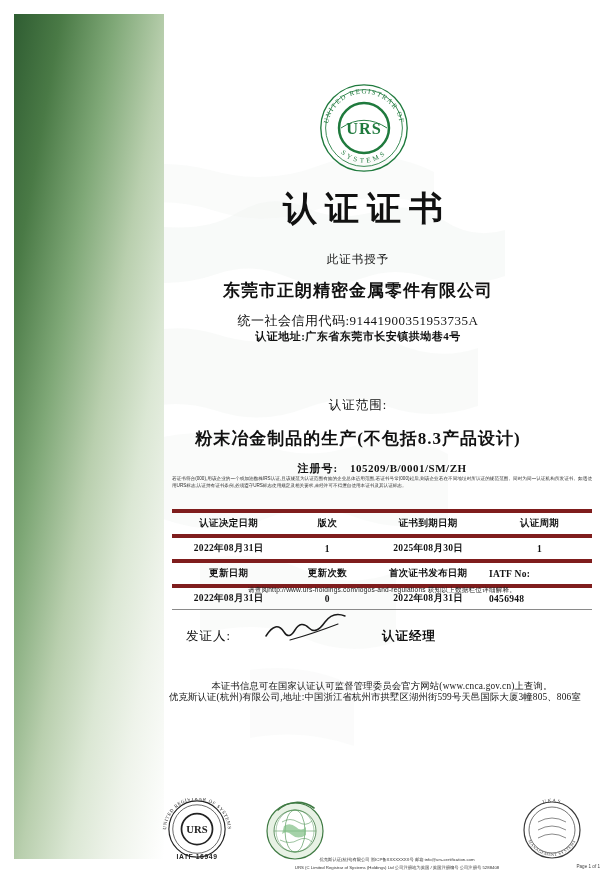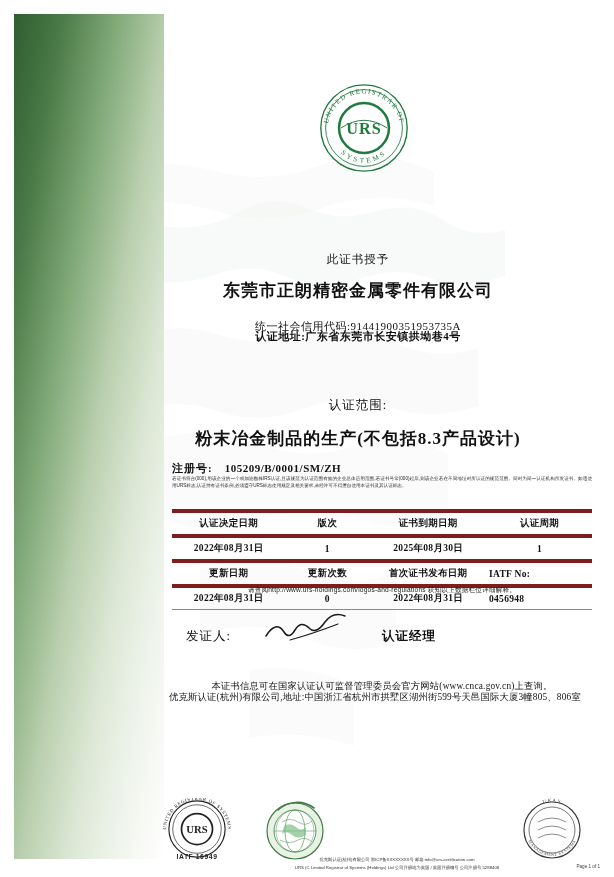--- a/index.html
+++ b/index.html
@@ -72,21 +72,21 @@
   }
   .line {
     position: absolute;
     left: 120px;
     right: 18px;
     text-align: center;
     color: #111;
   }
   .awarded     { top: 252px; font-size: 11.5px; letter-spacing: 1px; }
   .company     { top: 279px; font-size: 17px; font-weight: 700; letter-spacing: 1px; }
-  .uscc        { top: 319px; font-size: 11px; letter-spacing: .5px; text-align: center; }
+  .uscc        { top: 312px; font-size: 13px; letter-spacing: .5px; text-align: center; }
   .address     { top: 329px; font-size: 11px; letter-spacing: .5px; font-weight: bold; }
   .standard    { top: 360px; font-size: 14px; font-weight: 700; letter-spacing: 1.5px; }
   .scope-label { top: 397px; font-size: 12.5px; letter-spacing: 1px; }
   .scope-text  { top: 427px; font-size: 17px; font-weight: 700; letter-spacing: 1px; }
 
   
   .fineprint {
     position: absolute;
     left: 172px;
     right: 22px;
@@ -98,20 +98,21 @@
     font-family: "Liberation Sans", sans-serif;
   }
 
   
   .regno-row {
     position: absolute;
     left: 172px;
     right: 22px;
     top: 461px;
     display: flex;
+    justify-content: center;
     align-items: baseline;
     gap: 12px;
     font-size: 11px;
     font-weight: 700;
   }
   .regno-label { letter-spacing: 1px; }
   .regno-value { letter-spacing: .5px; }
 
   
   .tbl {
@@ -278,20 +279,21 @@
       <text font-family="Liberation Serif, serif" font-size="7.2" fill="#1f7a3d" letter-spacing="1.4">
         <textPath href="#arcTop" startOffset="50%" text-anchor="middle">UNITED REGISTRAR OF</textPath>
       </text>
       <text font-family="Liberation Serif, serif" font-size="7.2" fill="#1f7a3d" letter-spacing="3">
         <textPath href="#arcBot" startOffset="50%" text-anchor="middle">SYSTEMS</textPath>
       </text>
       <text x="50" y="56" text-anchor="middle" font-family="Liberation Serif, serif" font-size="17" font-weight="bold" fill="#1f7a3d" letter-spacing="1">URS</text>
       <path d="M26 50 q24 -16 48 0" fill="none" stroke="#1f7a3d" stroke-width="1"></path>
     </svg>
 
+    <div class="cert-title">认证证书</div>
 
     <div class="line company">东莞市正朗精密金属零件有限公司</div>
     <div class="line awarded">此证书授予</div>
     <div class="line uscc">统一社会信用代码:91441900351953735A</div>
     <div class="line address">认证地址:广东省东莞市长安镇拱坳巷4号</div>
     <div class="line scope-label">认证范围:</div>
     <div class="line scope-text">粉末冶金制品的生产(不包括8.3产品设计)</div>
 
     <div class="fineprint">若证书符合(000),用该企业的一个或加油数株IRS认证,且该规范为认证范围有效的企业总体适用范围,若证书号常(000)起后,则该企业若在不同地址时所认证的规范范围。同时为同一认证机构所发证书。如遇使用URS标志,认证持有证书条例,必须遵守URS标志使用规定及相关要求,未经许可不得擅自使用本证书及其认证标志。</div>
 

